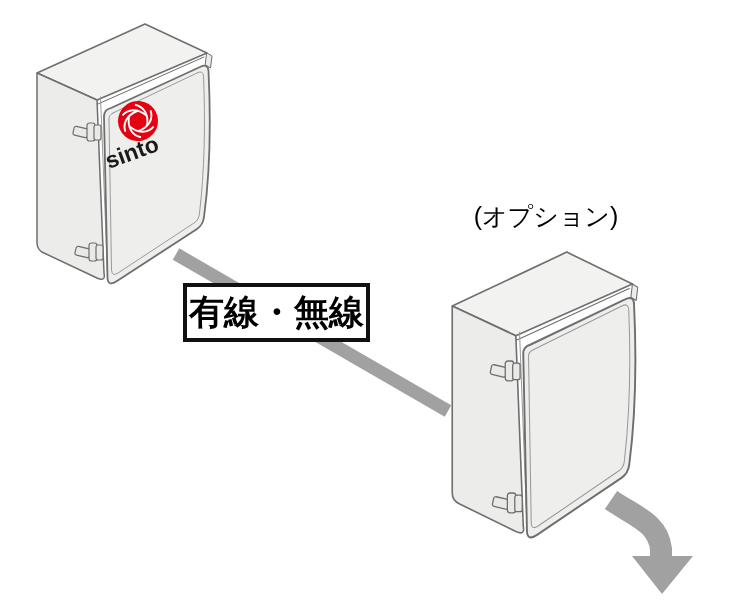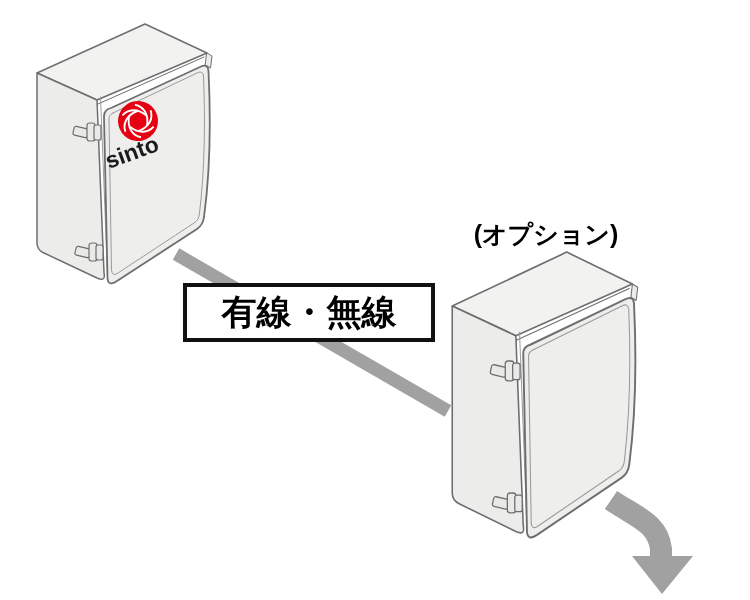--- a/index.html
+++ b/index.html
@@ -8,26 +8,26 @@
     background:var(--background,#fff);
     font-family:"Liberation Sans","DejaVu Sans",sans-serif;
   }
   .stage svg{position:absolute;left:0;top:0;}
   .ctrl-title{
     position:absolute;left:411px;top:153px;width:270px;
     text-align:center;font-size:39px;font-weight:bold;color:var(--text,#000);
     letter-spacing:0px;line-height:1.1;white-space:nowrap;
   }
   .ctrl-subtitle{
-    position:absolute;left:411px;top:218px;width:270px;
-    text-align:center;font-size:25px;font-weight:bold;color:var(--text,#000);
+    position:absolute;left:411px;top:200px;width:270px;
+    text-align:center;font-size:25px;font-weight:normal;color:var(--text,#000);
     white-space:nowrap;
   }
   .conn-label{
-    position:absolute;left:183px;top:283px;width:252px;height:59px;
+    position:absolute;left:183px;top:283px;width:187px;height:59px;
     box-sizing:border-box;background:var(--label_bg,#fff);
     border:4px solid var(--label_border,#111);
     display:flex;align-items:center;justify-content:center;
     font-size:35px;font-weight:bold;color:var(--text,#000);
     letter-spacing:0px;white-space:nowrap;z-index:3;
   }
   .sinto-text{
     position:absolute;left:97px;top:139px;width:70px;
     text-align:center;font-size:23px;font-weight:bold;color:#1a1a1a;
     transform:rotate(-20deg);z-index:2;white-space:nowrap;

